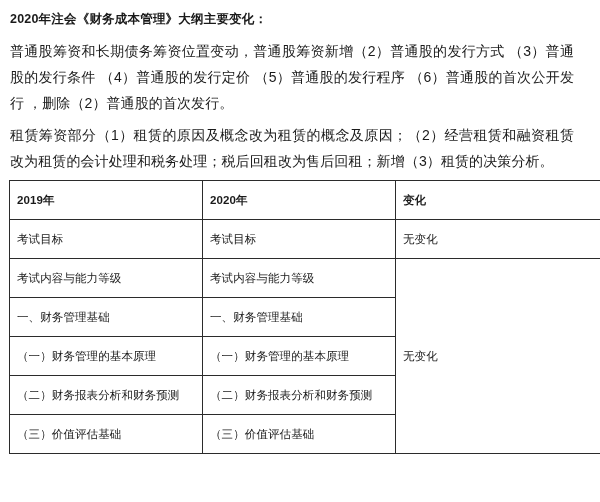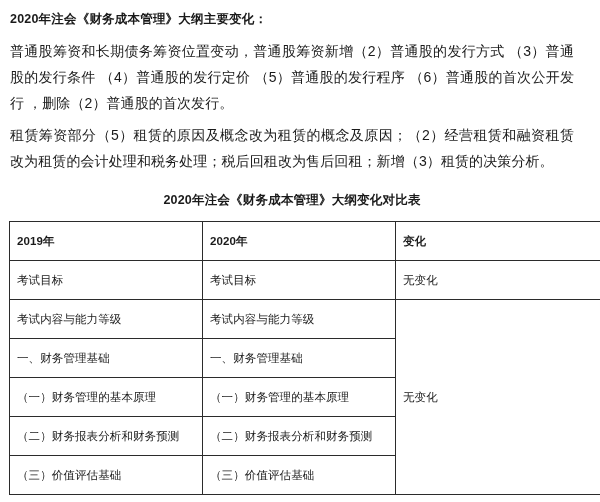--- a/index.html
+++ b/index.html
@@ -65,23 +65,22 @@
   }
 </style>
 </head>
 <body>
 
 <div class="page">
 
   <div class="doc-title">2020年注会《财务成本管理》大纲主要变化：</div>
 
   <div class="para">普通股筹资和长期债务筹资位置变动，普通股筹资新增（2）普通股的发行方式 （3）普通股的发行条件 （4）普通股的发行定价 （5）普通股的发行程序 （6）普通股的首次公开发行 ，删除（2）普通股的首次发行。</div>
-  <div class="para">租赁筹资部分（5）租赁的原因及概念改为租赁的概念及原因；（2）经营租赁和融资租赁改为租赁的会计处理和税务处理；税后回租改为售后回租；新增（3）租赁的决策分析。</div>
+  <div class="para">租赁筹资部分（1）租赁的原因及概念改为租赁的概念及原因；（2）经营租赁和融资租赁改为租赁的会计处理和税务处理；税后回租改为售后回租；新增（3）租赁的决策分析。</div>
 
-  <div class="table-caption">2020年注会《财务成本管理》大纲变化对比表</div>
 
   <table class="cmp">
     <tbody>
       <tr>
         <td class="c1 head">2019年</td>
         <td class="c2 head">2020年</td>
         <td class="c3 head">变化</td>
       </tr>
       <tr>
         <td class="c1">考试目标</td>

